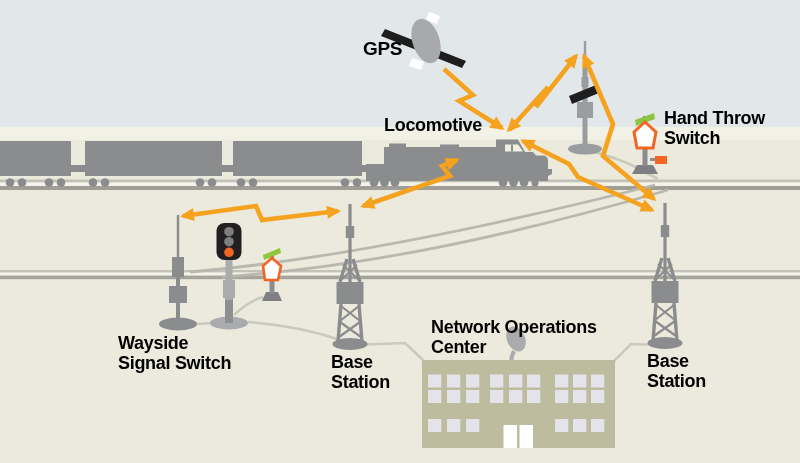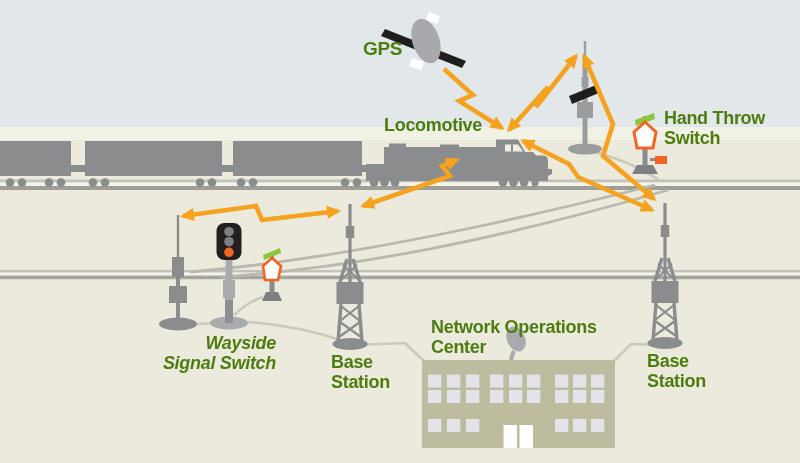--- a/index.html
+++ b/index.html
@@ -8,25 +8,25 @@
     background:#e2e8ea;
     font-family:"Liberation Sans", sans-serif;
   }
   .canvas svg { position:absolute; left:0; top:0; }
   .lbl {
     position:absolute;
     font-weight:bold;
     font-size:18px;
     line-height:19.5px;
     letter-spacing:-0.3px;
-    color:#4d7c0f;
+    color:#000000;
     white-space:pre-line;
   }
   .lbl.gps { font-size:19px; }
-  .lbl.center { text-align:right;font-style:italic; }
+  .lbl.center { text-align:left; }
 </style>
 </head>
 <body>
 
 <div class="canvas">
 
 <svg width="800" height="463" viewBox="0 0 800 463">
   <defs>
     <marker id="arrow" viewBox="0 0 10 10" refX="7.5" refY="5" markerWidth="3.4" markerHeight="3.4" orient="auto-start-reverse">
       <path d="M0.5,0.8 L9.5,5 L0.5,9.2 Z" fill="#f5a21f"></path>

